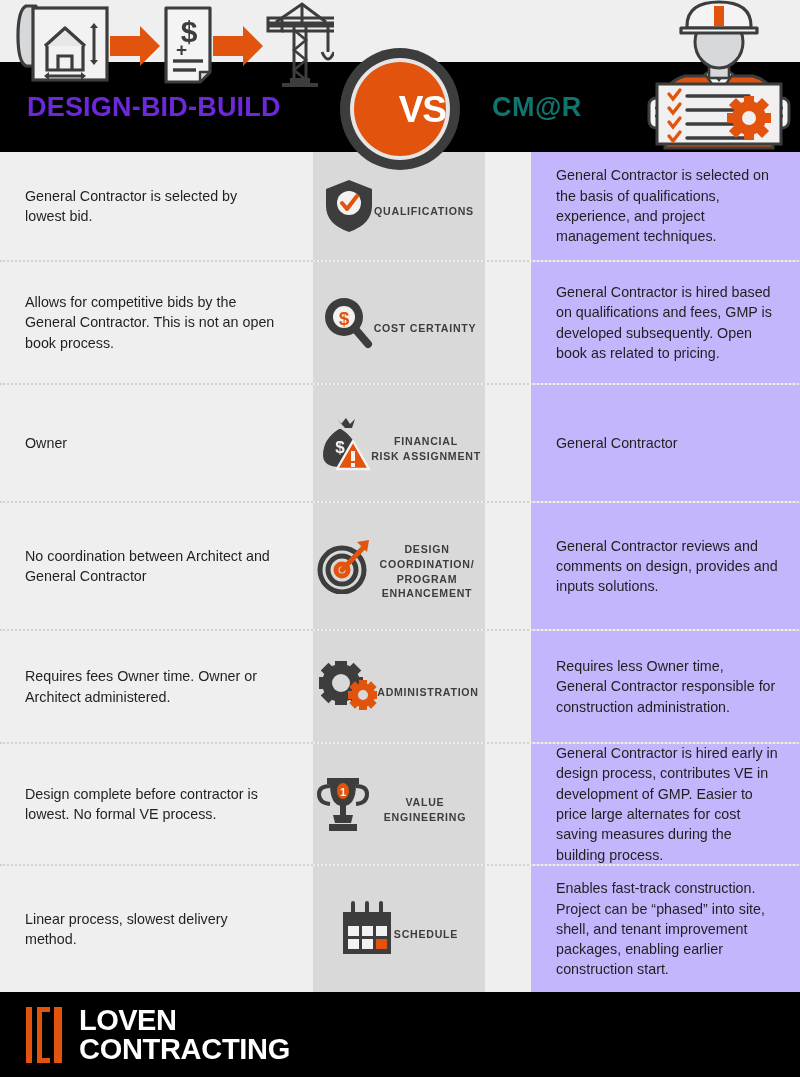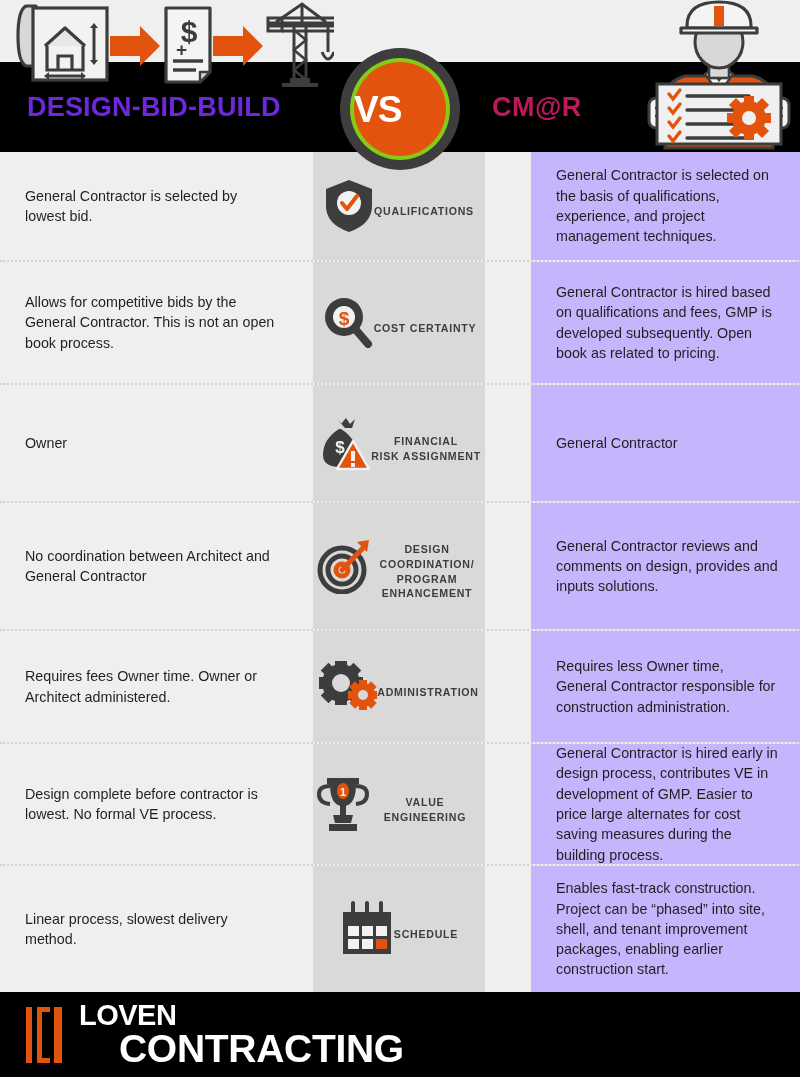--- a/index.html
+++ b/index.html
@@ -16,34 +16,34 @@
   .header-black {
     position:absolute; left:0; top:62px; width:800px; height:90px; background:#000;
   }
   .hdr-title-left {
     position:absolute; left:27px; top:92px;
     font-size:27px; font-weight:bold; color:#6d28d9;
     letter-spacing:0.2px; font-family:"Liberation Sans", sans-serif;
   }
   .hdr-title-right {
     position:absolute; left:492px; top:92px;
-    font-size:27px; font-weight:bold; color:#be185d;
+    font-size:27px; font-weight:bold; color:#0f766e;
     letter-spacing:0.5px; font-family:"Liberation Sans", sans-serif;
   }
   .vs-badge {
     position:absolute; left:340px; top:48px;
     width:120px; height:122px; border-radius:50%;
     background:#3d3d3d;
     display:flex; align-items:center; justify-content:center;
     z-index:6;
   }
   .vs-inner {
     width:100px; height:102px; border-radius:50%;
-    background:#e2540e; border:4px solid #84cc16;
-    display:flex; align-items:center; justify-content:flex-start;
+    background:#e2540e; border:4px solid #e5e5e5;
+    display:flex; align-items:center; justify-content:flex-end;
   }
   .vs-text {
     color:#fff; font-size:37px; font-weight:bold; letter-spacing:-1px;
     font-family:"Liberation Sans", sans-serif; line-height:1;
   }
   .hdr-icons-left { position:absolute; left:14px; top:0px; z-index:4; }
   .hdr-icon-right { position:absolute; left:645px; top:-2px; z-index:4; }
 
   
   .rows { position:absolute; top:152px; left:0; width:732px; }
@@ -89,21 +89,21 @@
   .footer {
     position:absolute; left:0; top:992px; width:800px; height:85px;
     background:#000; display:flex; align-items:center; padding-left:26px;
   }
   .logo-wrap { display:flex; align-items:center; }
   .logo-text { margin-left:13px; display:flex; flex-direction:column; }
   .logo-line {
     color:#fff; font-weight:bold; font-size:29px; line-height:0.99;
     letter-spacing:-0.5px; font-family:"Liberation Sans", sans-serif;
   }
-  .logo-line.l2 { font-size:39px; letter-spacing:-0.3px;margin-left:40px; }
+  .logo-line.l2 { font-size:29px; letter-spacing:-0.3px; }
 </style>
 </head>
 <body>
 
 <div class="page">
 
   <div class="header">
     <div class="header-black"></div>
 
     <div class="hdr-icons-left">

